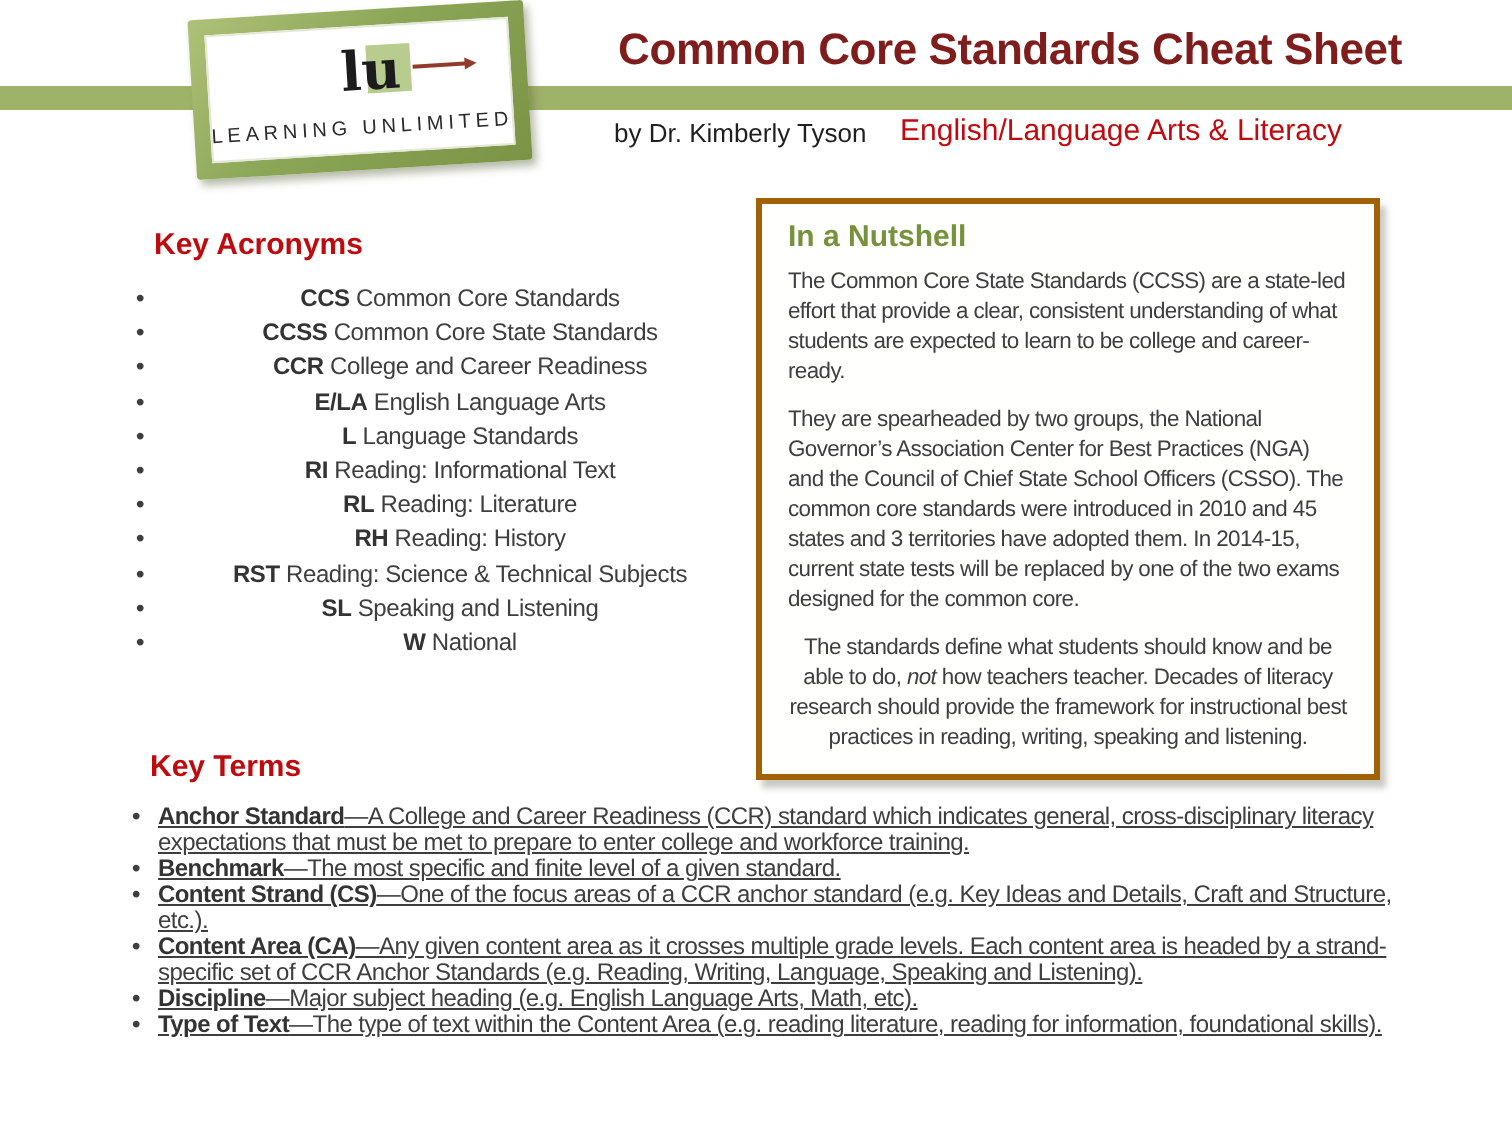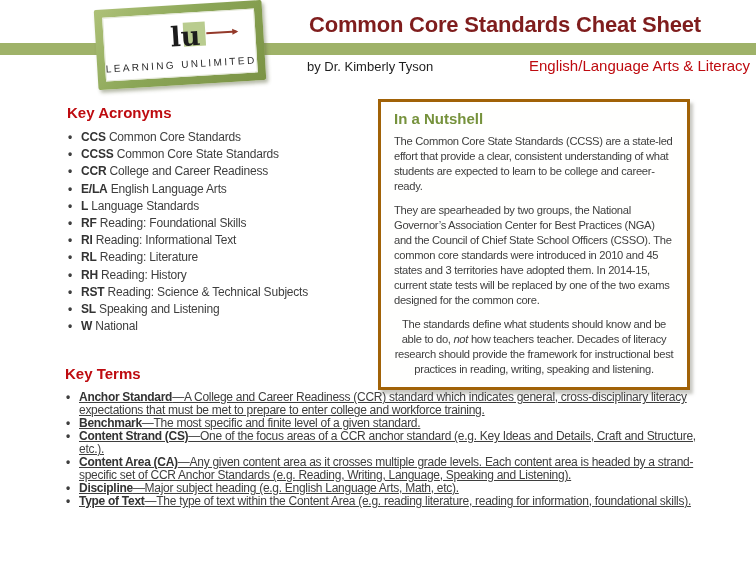--- a/index.html
+++ b/index.html
@@ -20,21 +20,21 @@
     position:absolute;left:290px;top:12px;width:430px;
     text-align:center;font-size:22px;font-weight:bold;color:#7f1d1d;
     letter-spacing:-0.2px;z-index:2;
   }
   .byline{
     position:absolute;left:283px;top:59px;
     font-size:13px;color:#1f1f1f;z-index:2;margin-left:24px;
   }
   .subtitle{
     position:absolute;left:450px;top:57px;width:300px;
-    text-align:right;font-size:15px;color:#be0b10;z-index:2;
+    text-align:left;font-size:15px;color:#be0b10;z-index:2;
   }
   
   .logo{
     position:absolute;left:96px;top:5px;z-index:3;
     transform:rotate(-3.5deg);transform-origin:center center;
   }
   .logo-frame{
     width:168px;height:80px;box-sizing:border-box;
     background:linear-gradient(135deg,#aec178 0%,#8ba657 45%,#7b9345 100%);
     padding:8px;border-radius:2px;
@@ -63,35 +63,35 @@
     content:"";position:absolute;right:-2px;top:-4px;
     border-left:6px solid #943a2b;border-top:3px solid transparent;
     border-bottom:3px solid transparent;
   }
   .logo-name{
     margin-top:2px;font-size:10px;letter-spacing:2.4px;color:#2b2b2b;
     white-space:nowrap;
   }
   
   .sec-heading{
-    font-size:15px;font-weight:bold;color:#be0b10;margin:0;
+    font-size:15px;font-weight:bold;color:#be0b10;margin:10px;
   }
   
   .acronyms{position:absolute;left:67px;top:104px;width:312px;}
   .bullet-list{list-style:none;margin:0;padding:0;}
   .bullet-list li{
     position:relative;padding-left:14px;
   }
   .bullet-list li::before{
     content:"\2022";position:absolute;left:1px;top:0;
     font-weight:bold;color:#3e3e3e;
   }
   .acronym-list{margin-top:8px;}
   .acronym-list li{
-    font-size:12px;line-height:17.2px;letter-spacing:-0.2px;white-space:nowrap;
+    font-size:12px;line-height:17.2px;letter-spacing:-0.2px;white-space:nowrap;text-align:center;
   }
   .acronym-list b{color:#333333;}
   
   .nutshell{
     position:absolute;left:378px;top:99px;width:312px;box-sizing:border-box;
     border:3px solid #a16207;background:#fffffe;
     padding:8px 13px 10px 13px;
     box-shadow:3px 4px 3px rgba(150,150,140,.5);
   }
   .nutshell-heading{
@@ -141,21 +141,20 @@
         <li><b>CCS</b> <span>Common Core Standards</span></li>
 
         <li><b>CCSS</b> <span>Common Core State Standards</span></li>
 
         <li><b>CCR</b> <span>College and Career Readiness</span></li>
 
         <li><b>E/LA</b> <span>English Language Arts</span></li>
 
         <li><b>L</b> <span>Language Standards</span></li>
 
-        <li><b>RF</b> <span>Reading: Foundational Skills</span></li>
 
         <li><b>RI</b> <span>Reading: Informational Text</span></li>
 
         <li><b>RL</b> <span>Reading: Literature</span></li>
 
         <li><b>RH</b> <span>Reading: History</span></li>
 
         <li><b>RST</b> <span>Reading: Science &amp; Technical Subjects</span></li>
 
         <li><b>SL</b> <span>Speaking and Listening</span></li>

